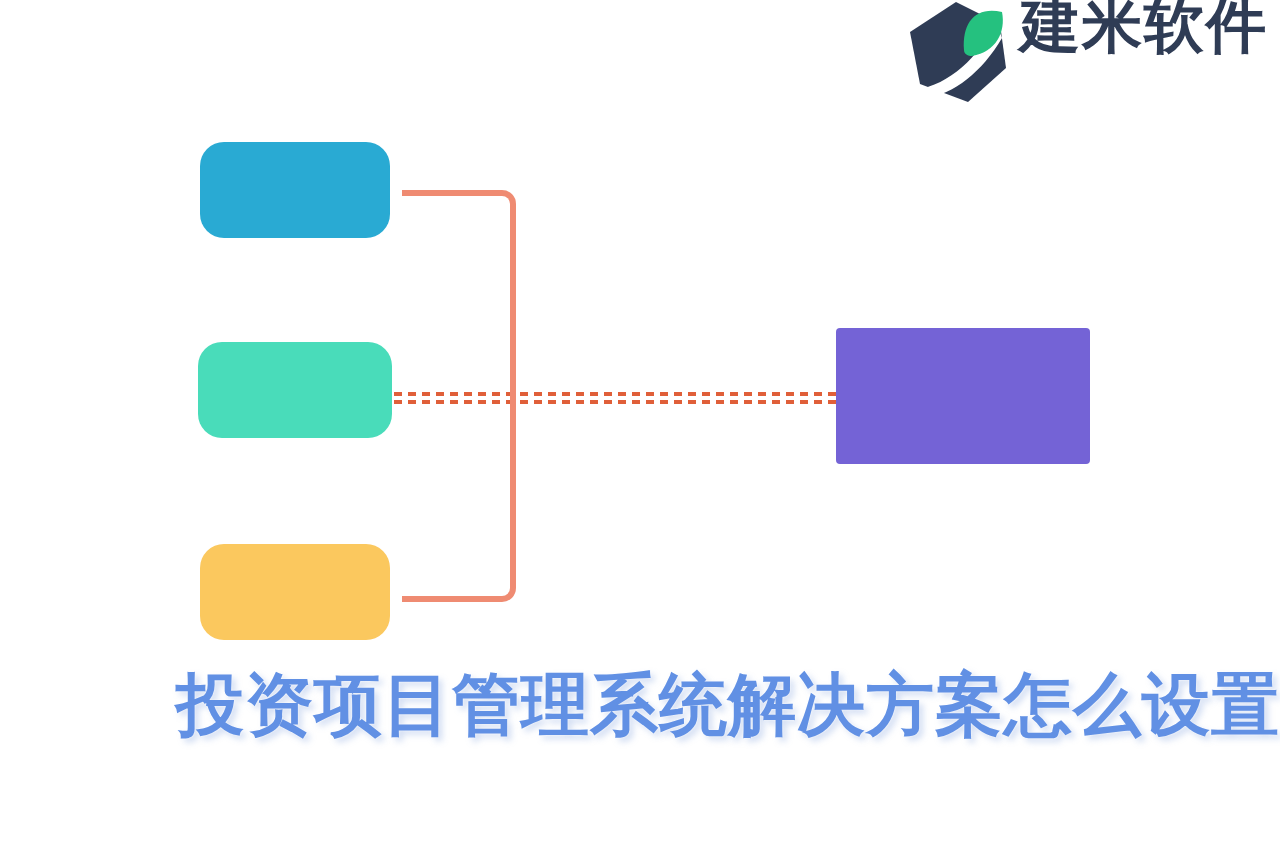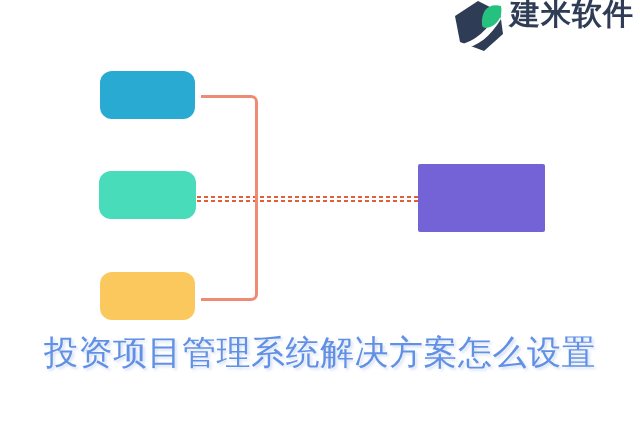--- a/index.html
+++ b/index.html
@@ -45,22 +45,22 @@
     background-image:
       repeating-linear-gradient(90deg,var(--connector-dash) 0 4px,transparent 4px 7px),
       repeating-linear-gradient(90deg,var(--connector-dash) 0 4px,transparent 4px 7px);
     background-size:100% 2px,100% 2px;
     background-position:0 0,0 4px;
     background-repeat:no-repeat,no-repeat;
   }
 
   
   .title{
-    position:absolute;left:0;right:0;top:330px;text-align:center;
-    font-size:34px;font-weight:400;color:var(--title);
+    position:absolute;left:0;right:0;top:330px;text-align:right;
+    font-size:34px;font-weight:700;color:var(--title);
     letter-spacing:0.5px;white-space:nowrap;
     text-shadow:0 0 1px #ffffff,2px 2px 3px rgba(130,160,220,0.35);
   }
 </style>
 </head>
 <body>
 
 <div class="canvas">
 
   <div class="logo">

